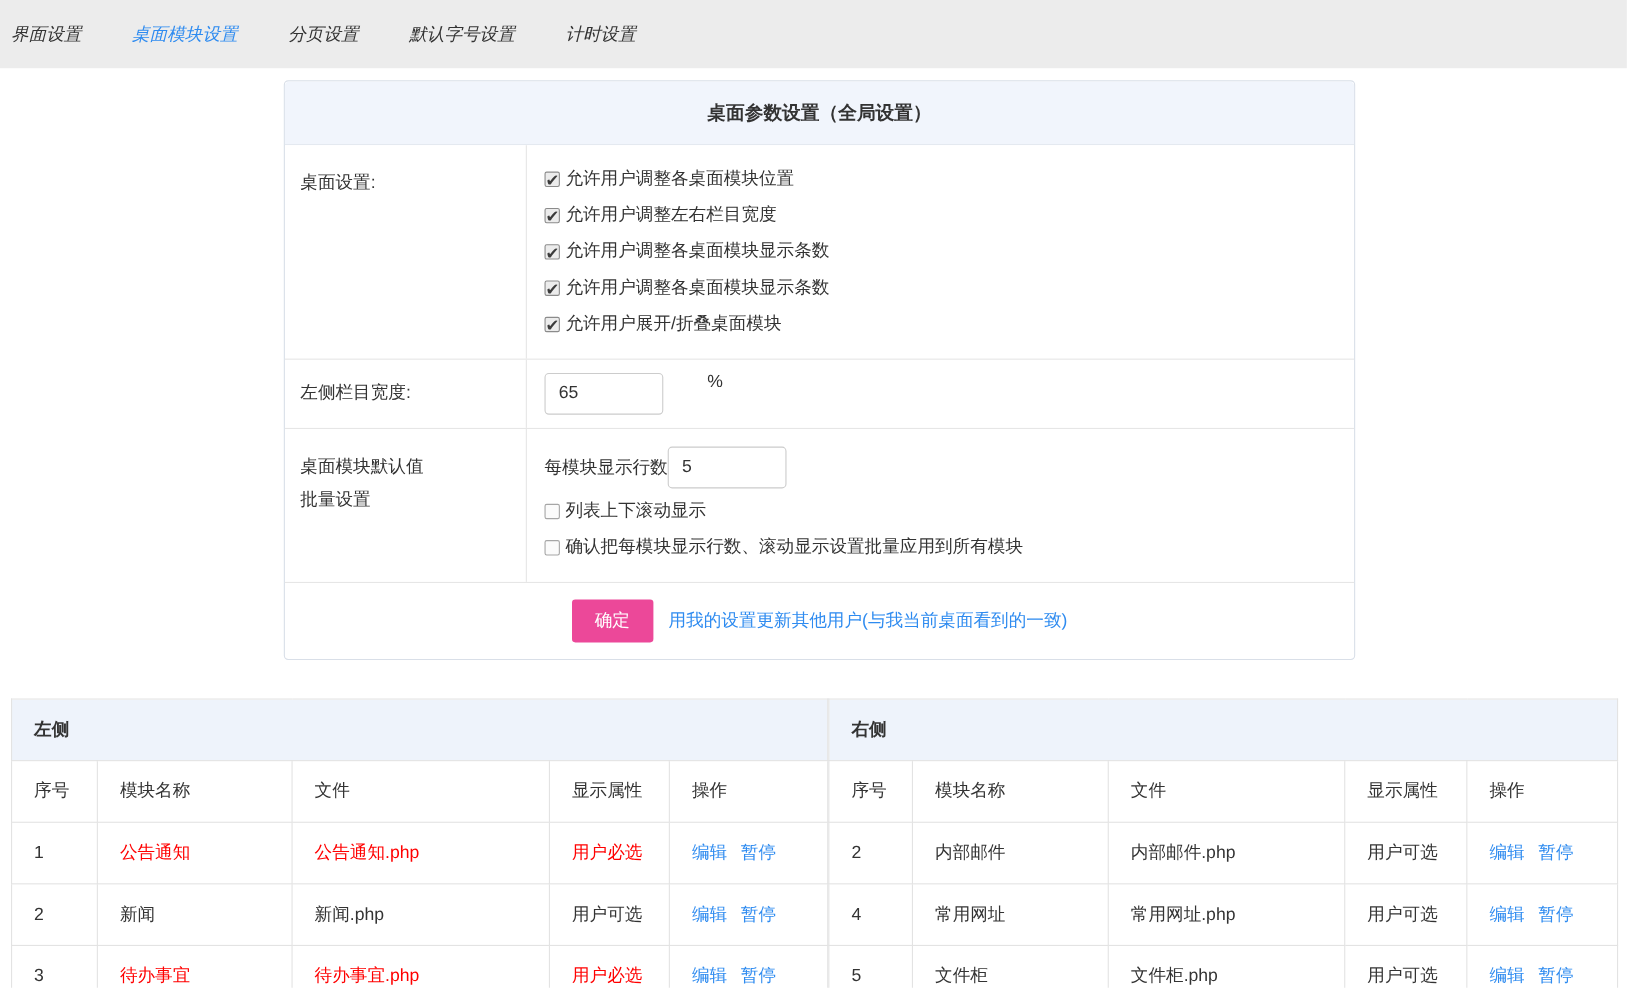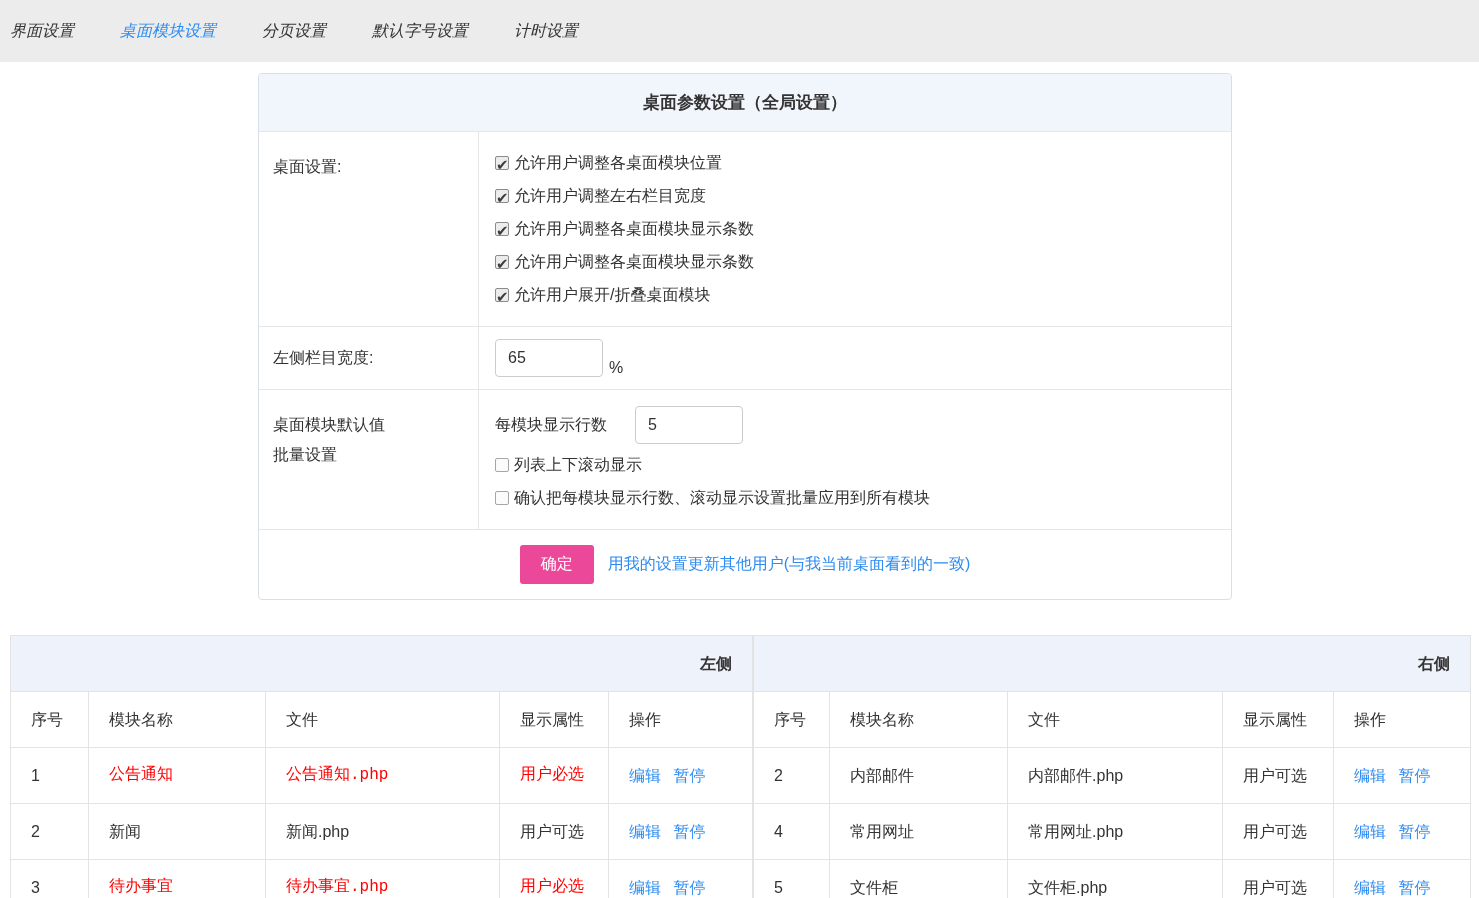--- a/index.html
+++ b/index.html
@@ -31,21 +31,21 @@
   }
   .panel-row { display:flex; border-bottom:1px solid #e6e6e6; }
   .panel-row:last-child { border-bottom:none; }
   .row-label {
     flex:0 0 220px; width:220px;
     border-right:1px solid #e6e6e6;
     padding:20px 14px; line-height:30px;
   }
   .row-label.v-center { display:flex; align-items:center; padding-top:0; padding-bottom:0;text-align:center; }
   .row-content { flex:1; padding:10px 16px; }
-  .row-content.v-center { display:flex; align-items:flex-end; padding-top:12px; padding-bottom:12px; }
+  .row-content.v-center { display:flex; align-items:flex-start; padding-top:12px; padding-bottom:12px;gap:34px; }
 
   .opt-line { display:flex; align-items:center; margin:9px 0; line-height:24px; }
 
   
   .cb {
     flex:0 0 14px; width:14px; height:14px; display:inline-block;
     border:1px solid #a6a6a6; border-radius:2px; background:#fbfbfb;
     position:relative; margin-right:5px; cursor:pointer;
   }
   .cb.checked { background:#ececec; border-color:#8b8b8b; }
@@ -54,21 +54,21 @@
     font-size:15px; color:#3c3c3c;
   }
 
   .num-input {
     width:108px; height:38px; border:1px solid #ccc; border-radius:4px;
     padding:0 12px; font-size:16px; color:#333;
     font-family:"Liberation Sans","DejaVu Sans",sans-serif;
     outline:none;
   }
   .unit { margin-left:6px; }
-  .inline-field { display:flex; align-items:center; margin:6px 0 4px 0;gap:28px; }
+  .inline-field { display:flex; align-items:center; margin:6px 0 4px 0; }
 
   .panel-footer {
     display:flex; align-items:center; justify-content:center;
     gap:14px; padding:15px 10px;
   }
   .confirm-btn {
     background:#ec4899; color:#fff; border:none; border-radius:3px;
     padding:9px 21px; font-size:16px; cursor:pointer;
     font-family:"Liberation Sans","DejaVu Sans",sans-serif;
   }
@@ -78,23 +78,23 @@
   .tables-wrap { display:flex; margin:35px 10px 0 10px; align-items:flex-start; }
   table { border-collapse:collapse; table-layout:fixed; }
   .t-left  { width:742px; }
   .t-right { width:717px; }
   th, td {
     border:1px solid #e3e3e3; text-align:left; font-weight:normal;
     font-size:16px; padding:15px 8px 15px 20px; line-height:25px;
     overflow:hidden; white-space:nowrap;
   }
   th.band {
-    background:#eef3fb; font-weight:bold; padding:15px 20px;text-align:right;
-  }
-  .red { color:#ff0000;font-family:Liberation Mono, monospace; }
+    background:#eef3fb; font-weight:bold; padding:15px 20px;
+  }
+  .red { color:#ff0000; }
   td.ops a { color:#2e8bf0; text-decoration:none; margin-right:8px; cursor:pointer; }
 </style>
 </head>
 <body>
 
 <div class="topbar">
   <span class="tab">界面设置</span>
   <span class="tab active">桌面模块设置</span>
   <span class="tab">分页设置</span>
   <span class="tab">默认字号设置</span>

